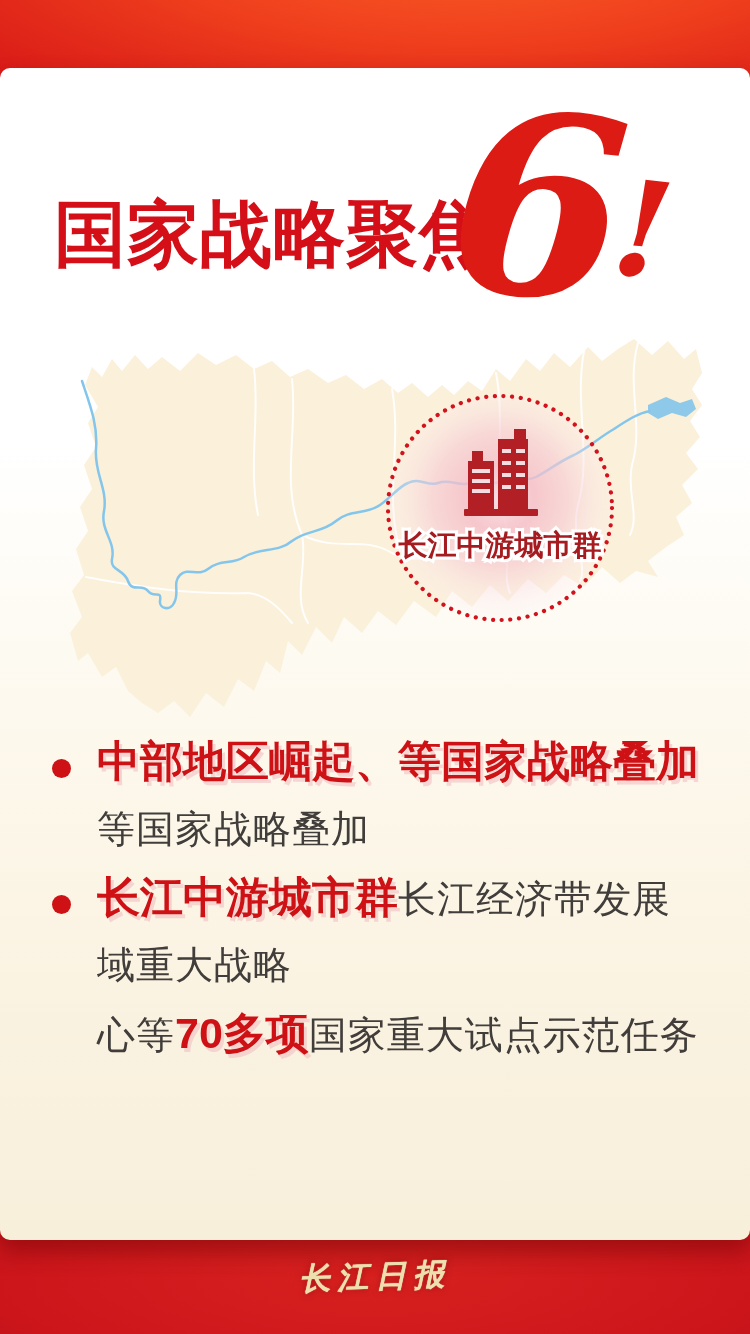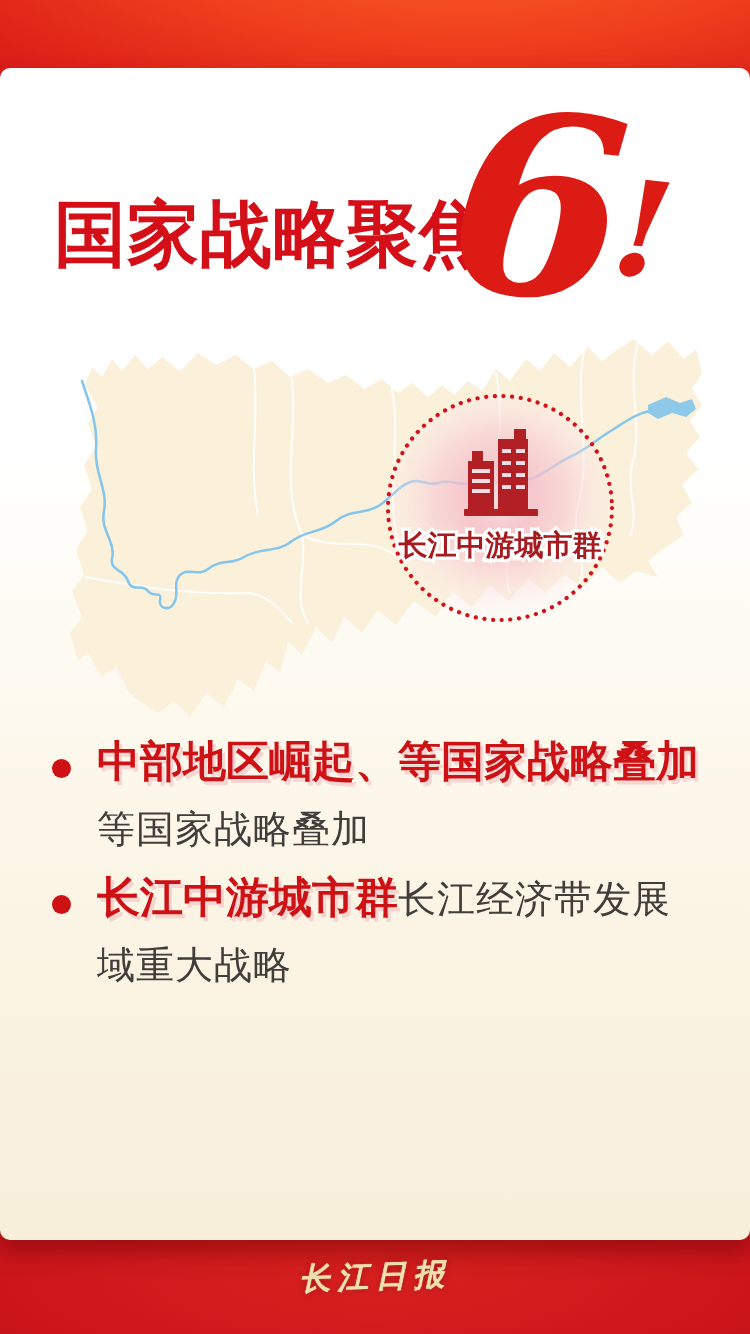--- a/index.html
+++ b/index.html
@@ -164,19 +164,22 @@
     </div>
     <div class="bline indent">
       <span class="seg-gray">等国家战略叠加</span>
     </div>
     <div class="bline">
       <span class="dot"></span><span class="seg-red">长江中游城市群</span><span class="seg-gray">长江经济带发展</span>
     </div>
     <div class="bline indent">
       <span class="seg-gray">域重大战略</span>
     </div>
+    <div class="bline indent">
+      <span class="seg-gray">心等</span><span class="seg-red">70多项</span><span class="seg-gray">国家重大试点示范任务</span>
+    </div>
   </div>
 
 </div>
 
 <div class="footer">
   <div class="logo">长江日报</div>
 </div>
 
 </body></html>

